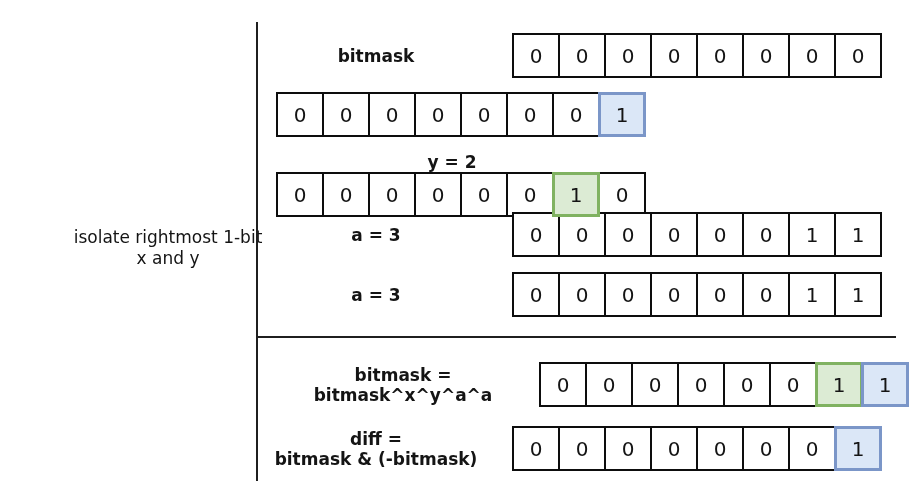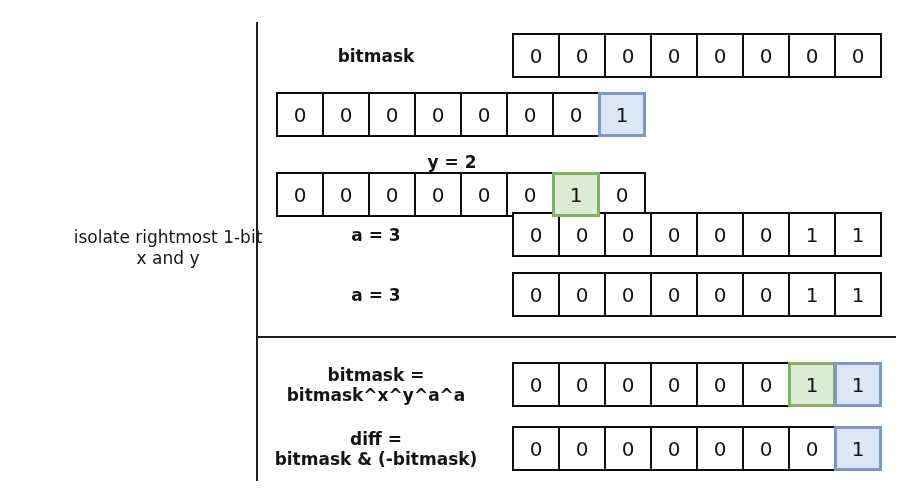--- a/index.html
+++ b/index.html
@@ -113,21 +113,21 @@
           <div class="cell">0</div>
           <div class="cell">0</div>
           <div class="cell">0</div>
           <div class="cell">0</div>
           <div class="cell">1</div>
           <div class="cell">1</div>
         </div>
       </div>
     </div>
   <div id="bottom-rows">
-      <div class="row" style="top: 362px;">
+      <div class="row" style="top: 362px; padding-left: 27px;">
         <div class="row-label">
           <div>bitmask =</div>
           <div>bitmask^x^y^a^a</div>
         </div>
         <div class="cells">
           <div class="cell">0</div>
           <div class="cell">0</div>
           <div class="cell">0</div>
           <div class="cell">0</div>
           <div class="cell">0</div>

